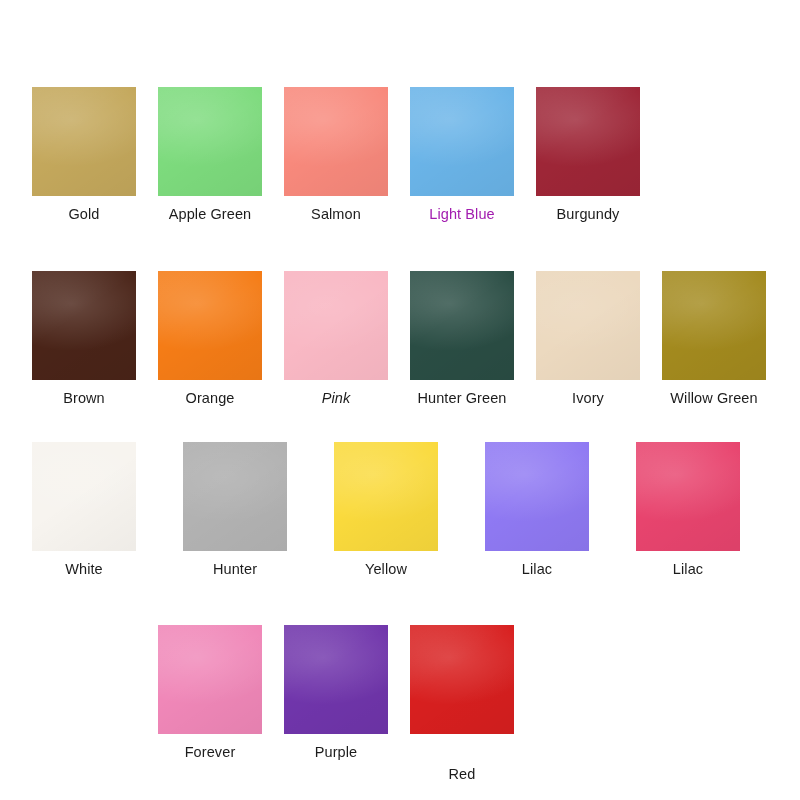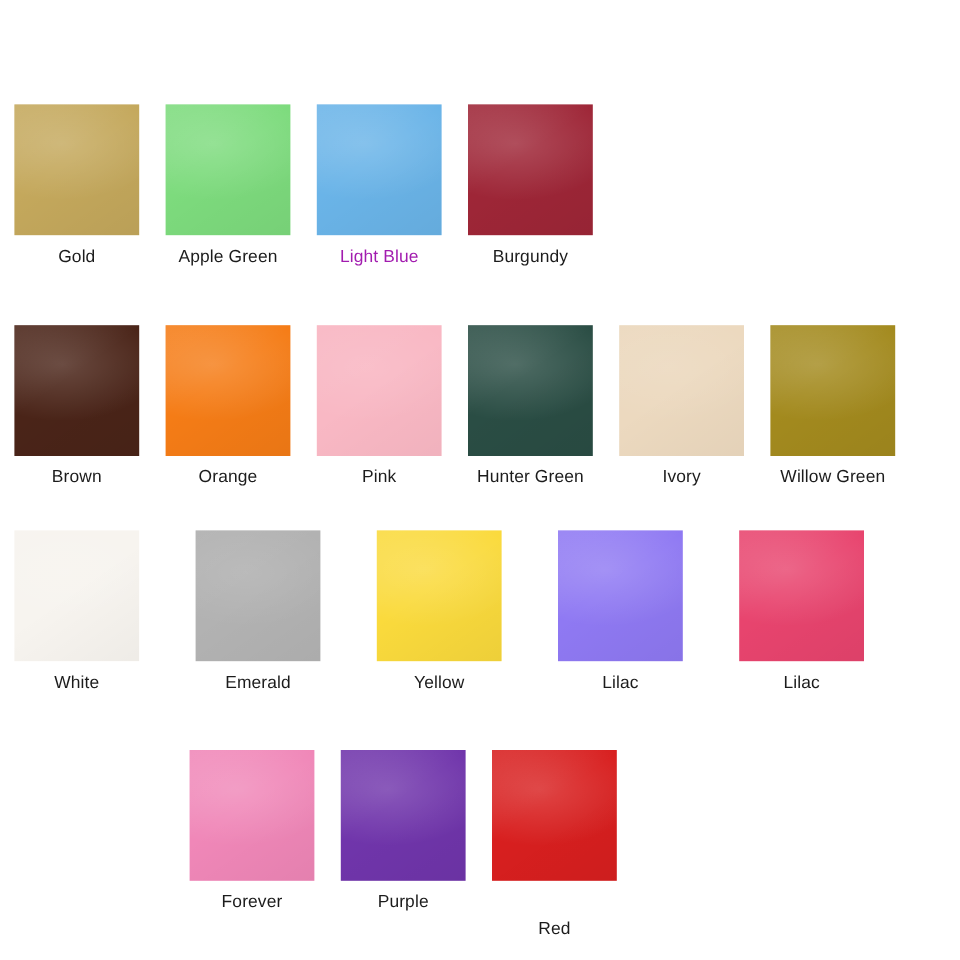--- a/index.html
+++ b/index.html
@@ -20,21 +20,21 @@
     width: 800px;
     height: 800px;
     box-sizing: border-box;
     padding-top: 87px;
   }
 
   .swatch-row {
     display: flex;
     justify-content: flex-start;
     align-items: flex-start;
-    padding-left: 12px;
+    padding-left: 32px;
     box-sizing: border-box;
     width: 800px;
   }
 
   .swatch-row.row-offset-1 {
     padding-left: 158px;
   }
 
   .swatch-cell {
     width: 104px;
@@ -93,40 +93,44 @@
     <div class="swatch-row row-gap-1">
       <div class="swatch-cell">
         <div class="swatch-chip" style="background: rgb(196, 168, 92);"></div>
         <div class="swatch-label" style="color: rgb(28, 28, 28);">Gold</div>
       </div>
       <div class="swatch-cell">
         <div class="swatch-chip" style="background: rgb(125, 219, 125);"></div>
         <div class="swatch-label" style="color: rgb(28, 28, 28);">Apple Green</div>
       </div>
       <div class="swatch-cell">
+        <div class="swatch-chip" style="background: rgb(248, 137, 124);"></div>
+        <div class="swatch-label" style="color: rgb(28, 28, 28);">Salmon</div>
+      </div>
+      <div class="swatch-cell">
         <div class="swatch-chip" style="background: rgb(106, 180, 232);"></div>
         <div class="swatch-label" style="color: #a21caf;">Light Blue</div>
       </div>
       <div class="swatch-cell">
         <div class="swatch-chip" style="background: rgb(158, 38, 55);"></div>
         <div class="swatch-label" style="color: rgb(28, 28, 28);">Burgundy</div>
       </div>
     </div>
     <div class="swatch-row row-gap-2">
       <div class="swatch-cell">
         <div class="swatch-chip" style="background: rgb(74, 36, 24);"></div>
         <div class="swatch-label" style="color: rgb(28, 28, 28);">Brown</div>
       </div>
       <div class="swatch-cell">
         <div class="swatch-chip" style="background: rgb(245, 124, 22);"></div>
         <div class="swatch-label" style="color: rgb(28, 28, 28);">Orange</div>
       </div>
       <div class="swatch-cell">
         <div class="swatch-chip pale" style="background: rgb(249, 184, 196);"></div>
-        <div class="swatch-label" style="color: rgb(28, 28, 28);">Pink</div>
+        <div class="swatch-label" style="color: rgb(28, 28, 28); font-style: italic;">Pink</div>
       </div>
       <div class="swatch-cell">
         <div class="swatch-chip" style="background: rgb(42, 77, 68);"></div>
         <div class="swatch-label" style="color: rgb(28, 28, 28);">Hunter Green</div>
       </div>
       <div class="swatch-cell">
         <div class="swatch-chip pale" style="background: rgb(236, 217, 191);"></div>
         <div class="swatch-label" style="color: rgb(28, 28, 28);">Ivory</div>
       </div>
       <div class="swatch-cell">
@@ -134,21 +138,21 @@
         <div class="swatch-label" style="color: rgb(28, 28, 28);">Willow Green</div>
       </div>
     </div>
     <div class="swatch-row row-gap-3">
       <div class="swatch-cell">
         <div class="swatch-chip pale" style="background: rgb(247, 244, 239);"></div>
         <div class="swatch-label" style="color: rgb(28, 28, 28);">White</div>
       </div>
       <div class="swatch-cell">
         <div class="swatch-chip pale" style="background: rgb(178, 178, 178);"></div>
-        <div class="swatch-label" style="color: rgb(28, 28, 28);">Emerald</div>
+        <div class="swatch-label" style="color: rgb(28, 28, 28);">Hunter</div>
       </div>
       <div class="swatch-cell">
         <div class="swatch-chip" style="background: rgb(250, 218, 60);"></div>
         <div class="swatch-label" style="color: rgb(28, 28, 28);">Yellow</div>
       </div>
       <div class="swatch-cell">
         <div class="swatch-chip" style="background: rgb(143, 121, 243);"></div>
         <div class="swatch-label" style="color: rgb(28, 28, 28);">Lilac</div>
       </div>
       <div class="swatch-cell">

